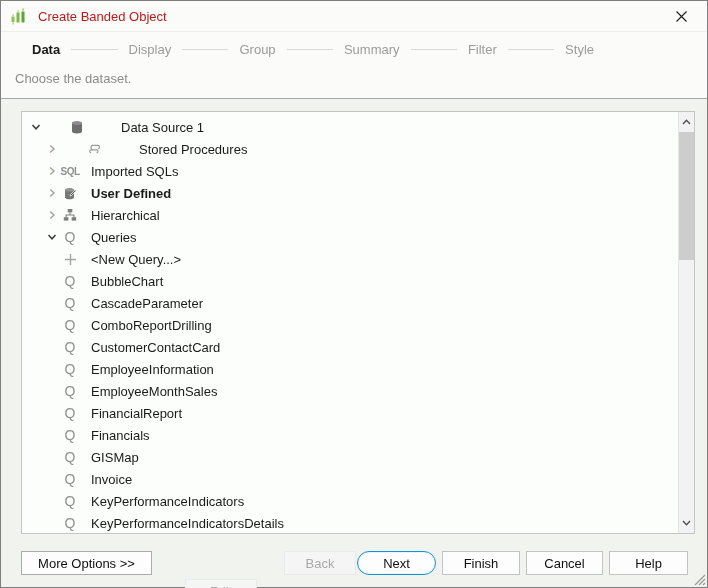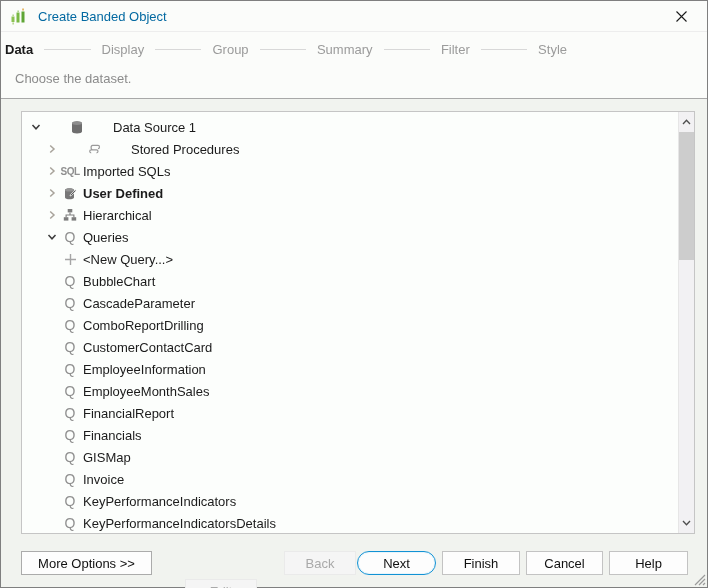--- a/index.html
+++ b/index.html
@@ -7,33 +7,33 @@
   .dialog{
     position:relative;width:708px;height:588px;
     border:1px solid #7f7f7f;background:#f1f3ef;
     font-family:"Liberation Sans",sans-serif;
     -webkit-font-smoothing:antialiased;
   }
   
   .header{position:absolute;top:0;left:0;right:0;height:98px;background:#fbfcfa;border-bottom:1px solid #a8a8a8;}
   .titlebar{height:31px;border-bottom:1px solid #ededed;display:flex;align-items:center;padding:0 9px;}
   .app-icon{width:18px;height:18px;margin-right:10px;flex:0 0 auto;}
-  .title{font-size:13px;color:#0369a1;}
+  .title{font-size:13px;color:#b91c1c;}
   .close-btn{margin-left:auto;width:34px;height:31px;display:flex;align-items:center;justify-content:center;cursor:default;}
-  .steps{position:absolute;top:39px;left:4px;width:562px;height:18px;display:flex;align-items:center;}
+  .steps{position:absolute;top:39px;left:31px;width:562px;height:18px;display:flex;align-items:center;}
   .step-label{font-size:13px;color:#9b9b9b;white-space:nowrap;}
   .step-label.active{color:#1a1a1a;font-weight:bold;}
   .step-connector{flex:1 1 auto;height:0;border-top:1px solid #d8d8d8;margin:0 11px;}
   .description{position:absolute;top:70px;left:14px;font-size:13px;color:#8b8b8b;}
   
   .tree-panel{position:absolute;left:20px;top:110px;width:674px;height:423px;background:#fcfefc;border:1px solid #c5c5c5;overflow:hidden;}
   .tree-rows{position:absolute;left:0;top:4px;right:17px;}
   .tree-row{height:22px;display:flex;align-items:center;font-size:13px;color:#1b1b1b;cursor:default;}
   .chevron-slot{width:16px;flex:0 0 16px;display:flex;align-items:center;justify-content:center;}
-  .icon-slot{width:20px;flex:0 0 20px;display:flex;align-items:center;justify-content:center;margin-right:3px;}
+  .icon-slot{width:20px;flex:0 0 20px;display:flex;align-items:center;justify-content:center;margin-right:11px;}
   .glyph-sql{font-size:10px;font-weight:bold;color:#8f8f8f;letter-spacing:-0.5px;}
   .glyph-q{font-size:14px;color:#8f8f8f;line-height:1;}
   .tree-label{white-space:nowrap;}
   
   .scrollbar{position:absolute;top:0;right:0;bottom:0;width:16px;background:#f2f1f3;border-left:1px solid #e6e6e6;}
   .sb-btn{position:absolute;left:0;right:0;height:20px;display:flex;align-items:center;justify-content:center;background:#f2f1f3;}
   .sb-btn.up{top:0;}
   .sb-btn.down{bottom:0;}
   .sb-thumb{position:absolute;left:0;right:0;top:20px;height:128px;background:#cdcdcd;}
   

